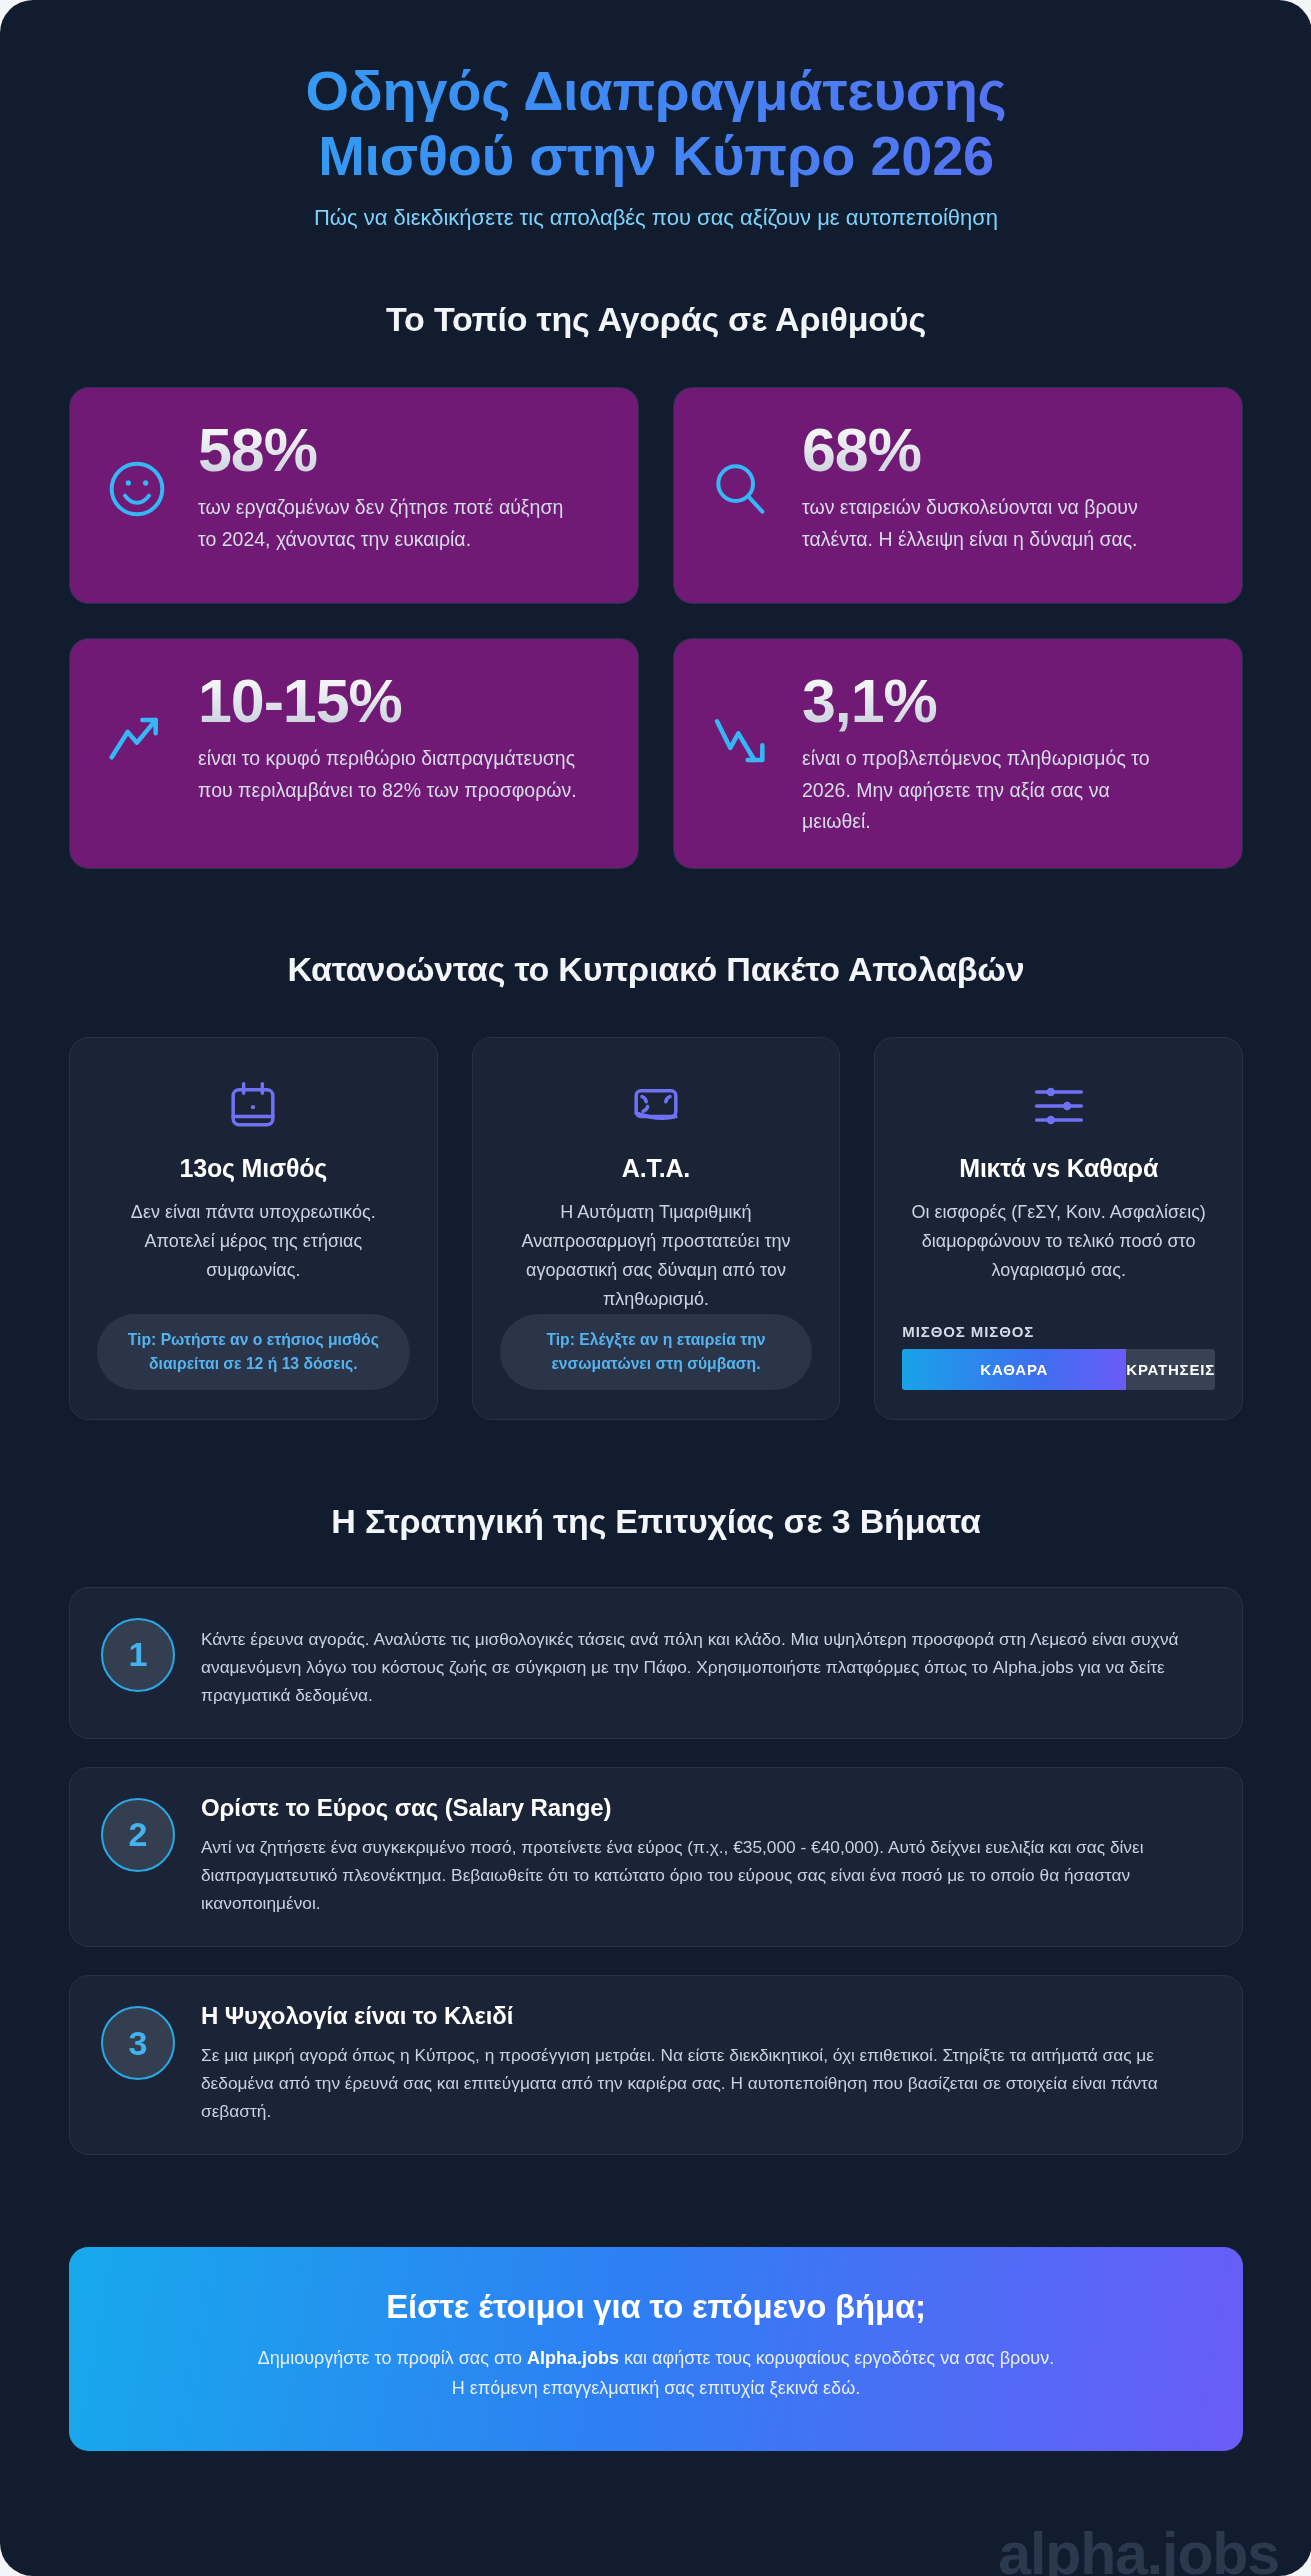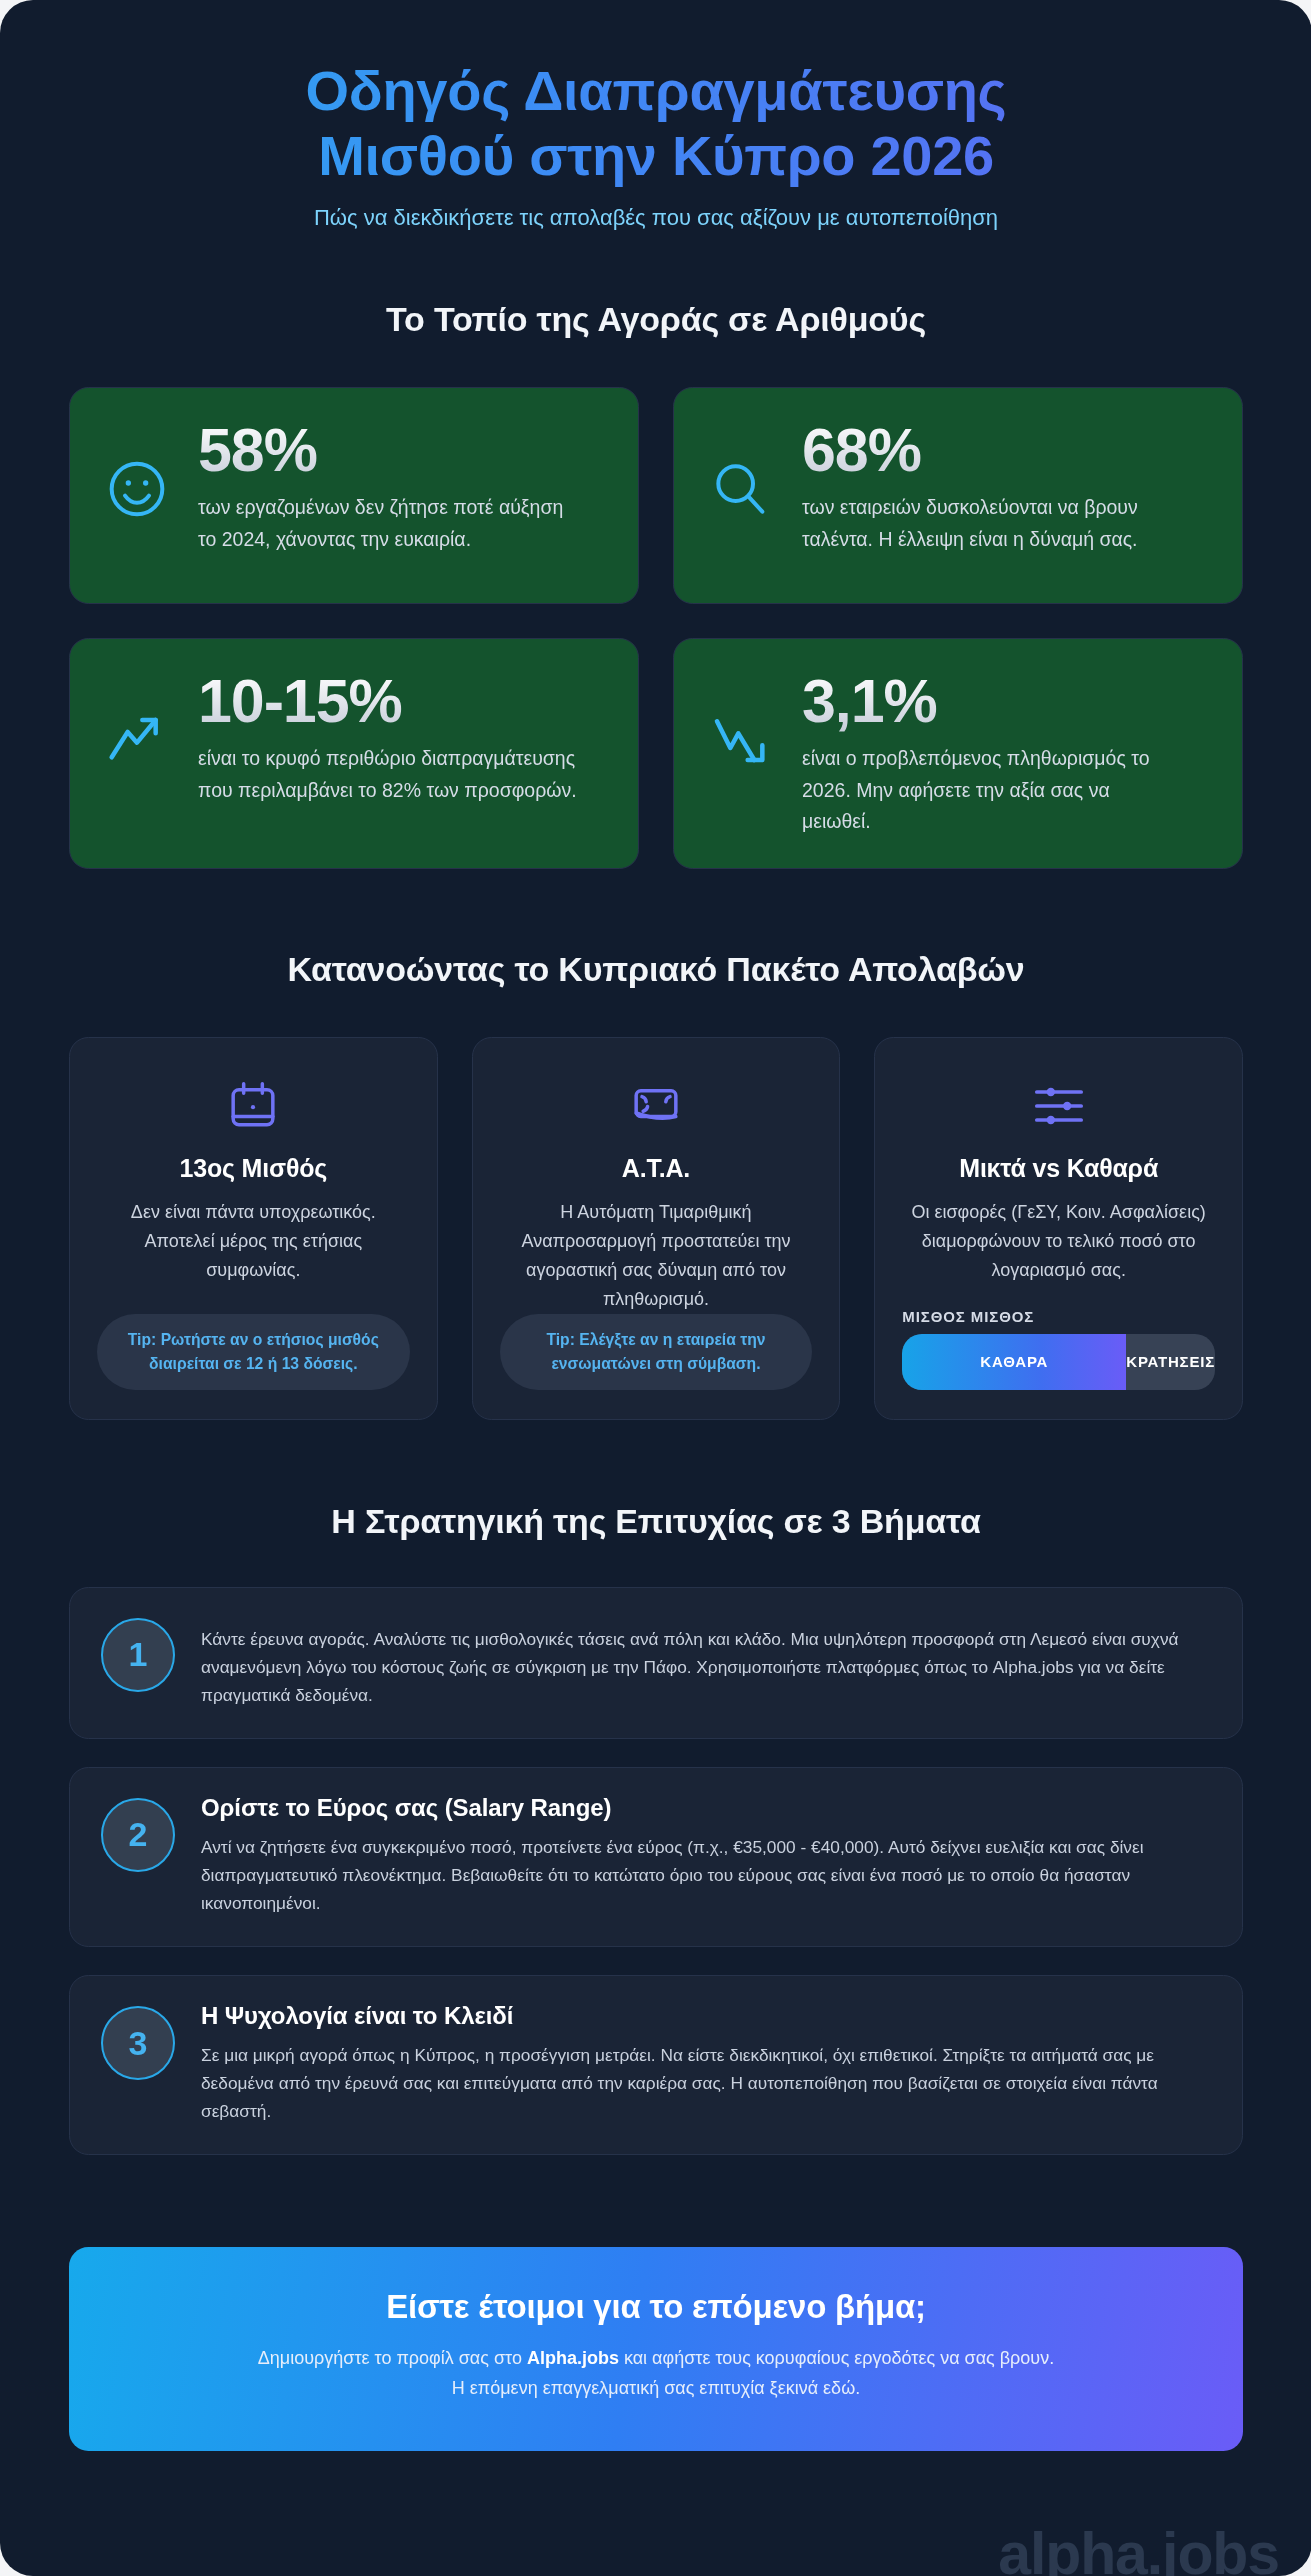--- a/index.html
+++ b/index.html
@@ -58,21 +58,21 @@
 
   
   #stats-section { margin-top: 66px; }
   .stat-grid {
     margin-top: 48px;
     display: grid;
     grid-template-columns: 1fr 1fr;
     gap: 34px 34px;
   }
   .stat-card {
-    background: #14532d;
+    background: #701a75;
     border: 1.1px solid #26324a;
     border-radius: 19.5px;
     padding: 29px 31px 30px;
     display: flex;
     align-items: flex-start;
     gap: 25px;
     min-height: 217px;
   }
   .stat-icon {
     flex: 0 0 auto;
@@ -151,22 +151,22 @@
   .salary-bar-wrap { margin-top: auto; padding-top: 22px; text-align: left; }
   .salary-bar-label {
     font-size: 15px;
     font-weight: 700;
     letter-spacing: 0.9px;
     color: #d6dce7;
     margin-bottom: 8.7px;
   }
   .salary-bar {
     position: relative;
-    height: 56px;
-    border-radius: 20px;
+    height: 41px;
+    border-radius: 3px;
     background: #374255;
     display: flex;
     overflow: hidden;
   }
   .salary-bar .net {
     background: linear-gradient(90deg, #17a3e8 0%, #3f6ef0 62%, #6a5cf7 100%);
     display: flex;
     align-items: center;
     justify-content: center;
     color: #ffffff;

